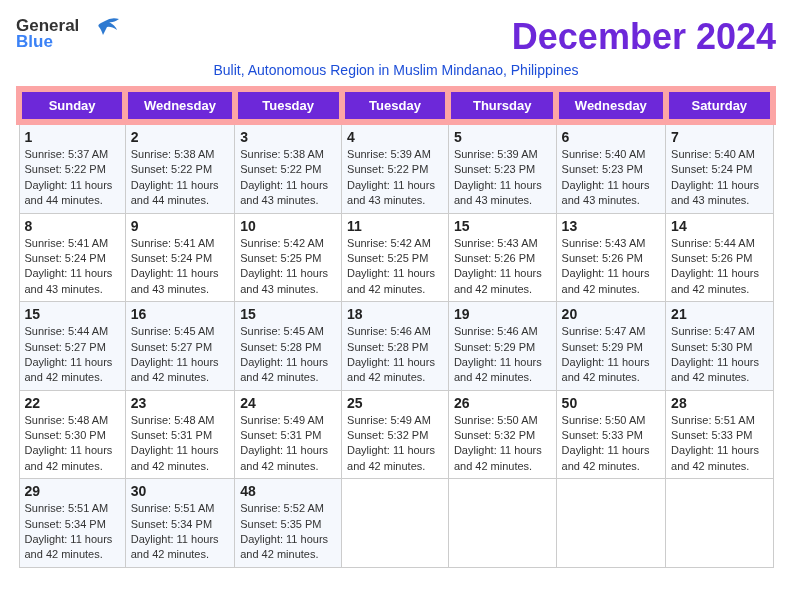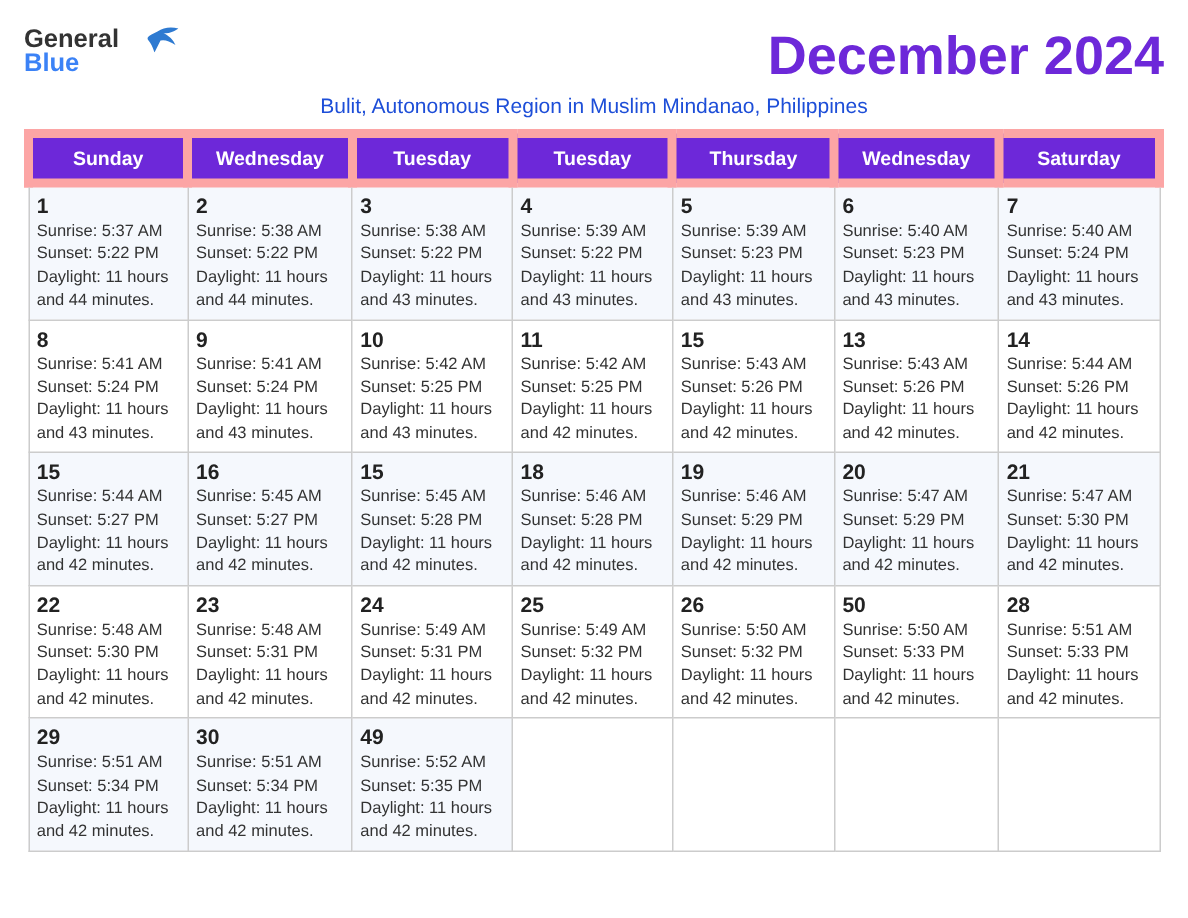--- a/index.html
+++ b/index.html
@@ -167,21 +167,21 @@
         <td><span class="day-num">50</span>
 <span class="day-info">Sunrise: 5:50 AM<br>Sunset: 5:33 PM<br>Daylight: 11 hours and 42 minutes.</span></td>
         <td><span class="day-num">28</span>
 <span class="day-info">Sunrise: 5:51 AM<br>Sunset: 5:33 PM<br>Daylight: 11 hours and 42 minutes.</span></td>
       </tr>
       <tr>
         <td><span class="day-num">29</span>
 <span class="day-info">Sunrise: 5:51 AM<br>Sunset: 5:34 PM<br>Daylight: 11 hours and 42 minutes.</span></td>
         <td><span class="day-num">30</span>
 <span class="day-info">Sunrise: 5:51 AM<br>Sunset: 5:34 PM<br>Daylight: 11 hours and 42 minutes.</span></td>
-        <td><span class="day-num">49</span>
+        <td><span class="day-num">48</span>
 <span class="day-info">Sunrise: 5:52 AM<br>Sunset: 5:35 PM<br>Daylight: 11 hours and 42 minutes.</span></td>
         <td class="empty"></td>
         <td class="empty"></td>
         <td class="empty"></td>
         <td class="empty"></td>
       </tr>
     </tbody>
 </table>
 
 </body></html>

